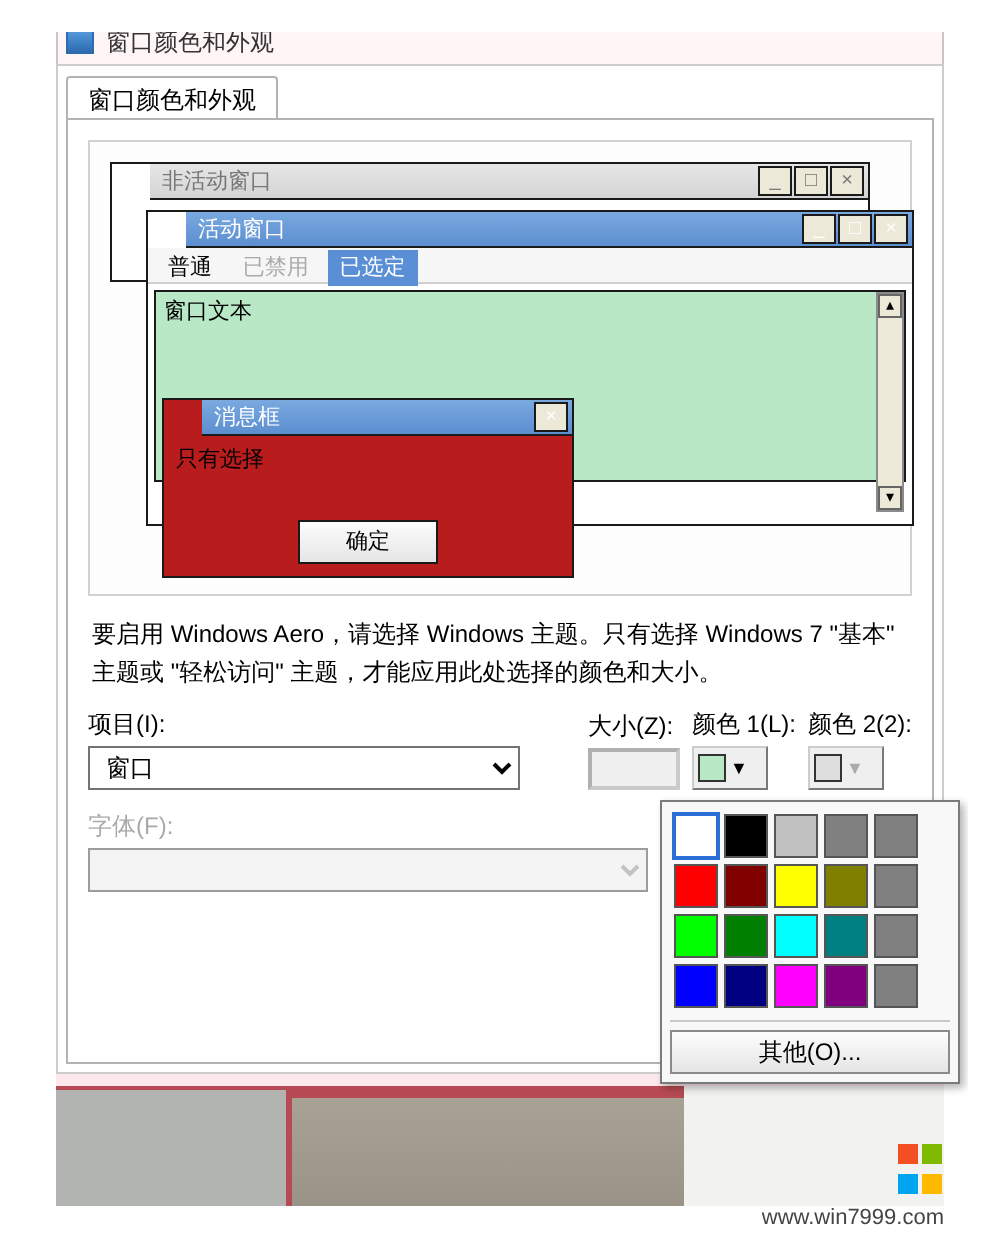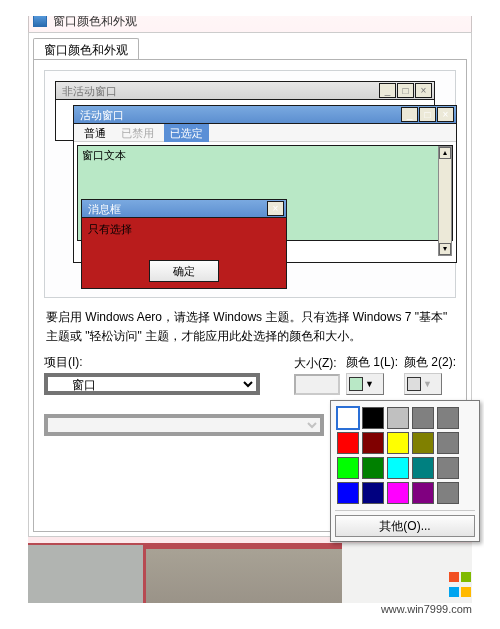--- a/index.html
+++ b/index.html
@@ -108,21 +108,21 @@
   .preview {
     position:relative; height:228px;
     border:1px solid #cfd3d6; background:#fdfdfe;
   }
 
   .fake-win {
     position:absolute; background:#fff; border:1px solid #1a1a1a;
   }
   .tb { 
     height:18px; line-height:18px; padding-left:6px;
-    font-size:11px; position:relative;
+    font-size:11px; position:relative;margin-left:19px;
   }
   .tb .ctrls { position:absolute; right:2px; top:1px; display:flex; }
   .ctrl {
     width:17px; height:15px; margin-left:1px;
     background:#ece9d8; border:1px solid #1a1a1a;
     font-size:10px; line-height:13px; text-align:center;
     font-family: Arial, sans-serif;
   }
 
   .inactive-win { left:10px; top:10px; width:380px; height:60px; }
@@ -155,22 +155,22 @@
     background:linear-gradient(#fdfdfd,#e5e5e5);
     font-size:11px; line-height:20px; text-align:center;
   }
 
   .info-text { margin:10px 2px 8px 2px; font-size:12px; line-height:1.6; }
 
   .field-row { display:flex; align-items:center; gap:6px; margin-top:4px;}
   .field-col { display:flex; flex-direction:column; }
   .field-col label { font-size:12px; margin-bottom:2px;}
   select,input[type=text] {
-    height:22px; border:4px solid #737373; background:#fff; font-size:12px;
-    padding:0 20px;
+    height:22px; border:1px solid #737373; background:#fff; font-size:12px;
+    padding:0 4px;
   }
   .disabled { background:#f0f0f0; color:#aaa;}
   .spin { width:46px;}
   .combo-item { width:216px;}
   .combo-font { width:280px;}
 
   .color-small {
     width:38px; height:22px; border:1px outset #ccc; display:flex; align-items:center;
     padding:2px; gap:2px; background:#efefef;
   }
@@ -317,20 +317,21 @@
         <label>颜色 2(2):</label>
         <div class="color-small disabled">
           <div class="swatch" style="background:#ddd"></div>
           <span style="font-size:9px;color:#aaa">▼</span>
         </div>
       </div>
     </div>
 
     <div class="field-row" style="margin-top:10px">
       <div class="field-col" style="flex:1">
+        <label style="color:#aaa">字体(F):</label>
         <select class="combo-font disabled" disabled=""></select>
       </div>
       <div class="field-col">
         <label style="color:#aaa">大小(E):</label>
         <input class="spin disabled" disabled="" style="">
       </div>
     </div>
 
     <div class="dlg-buttons">
       <div class="std-btn">确定</div>

